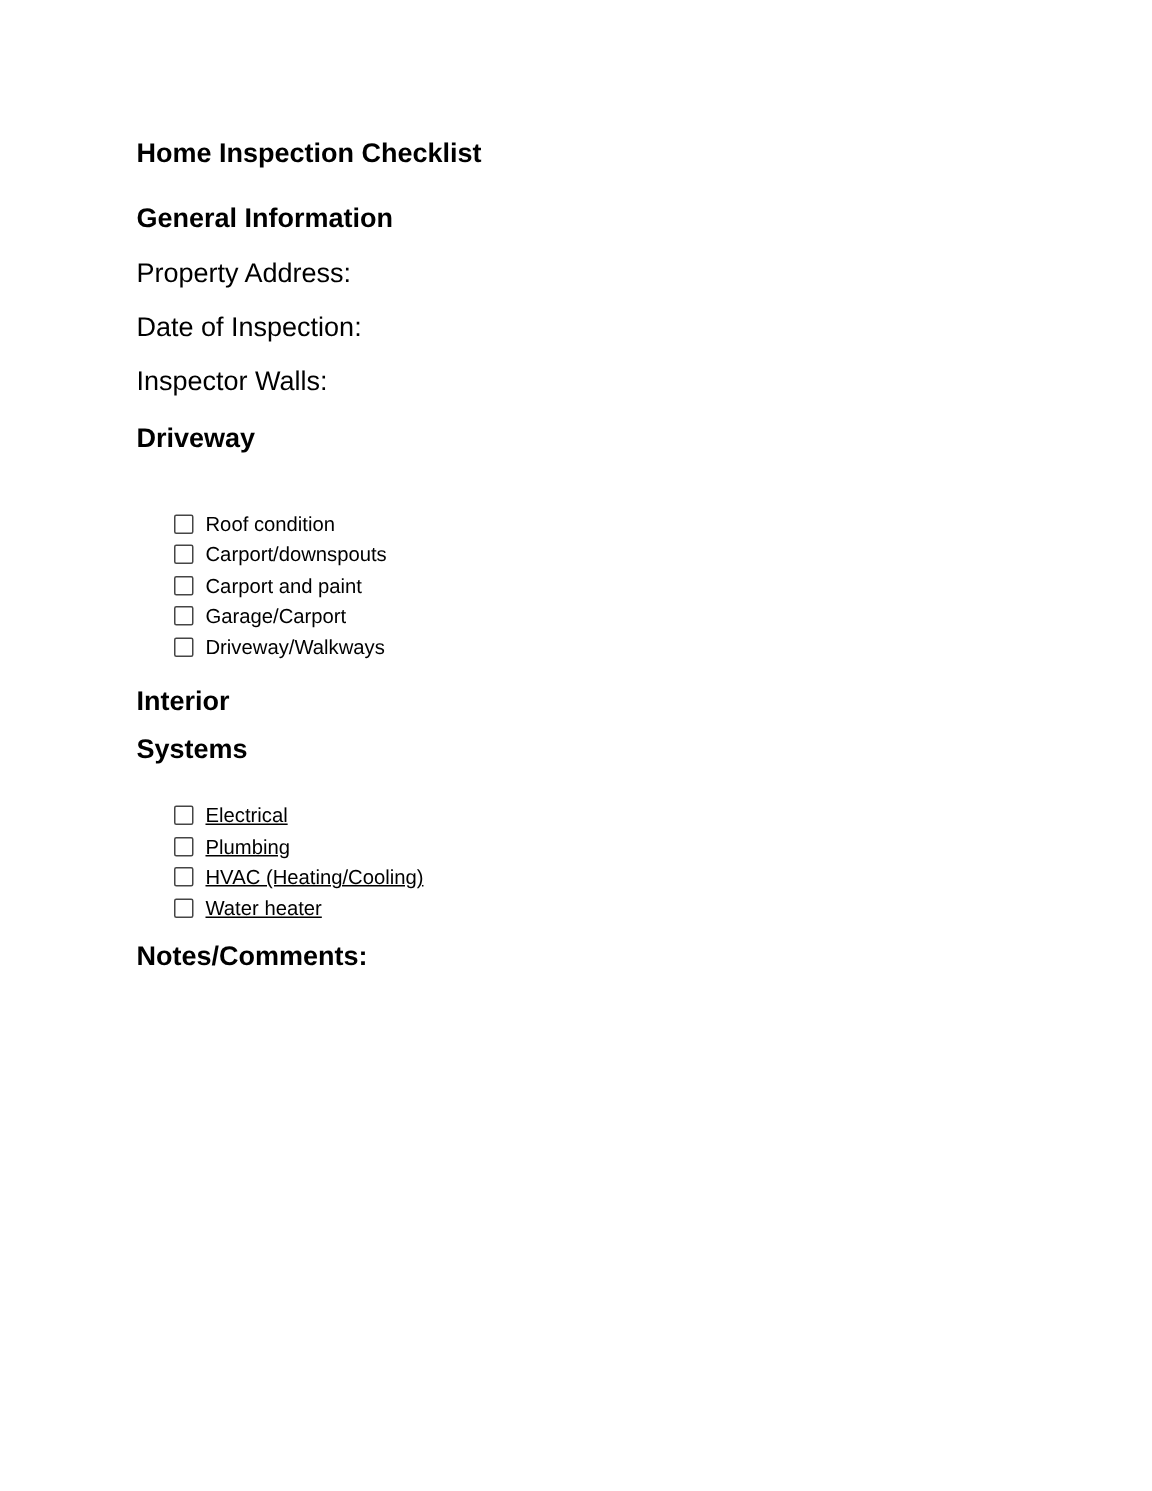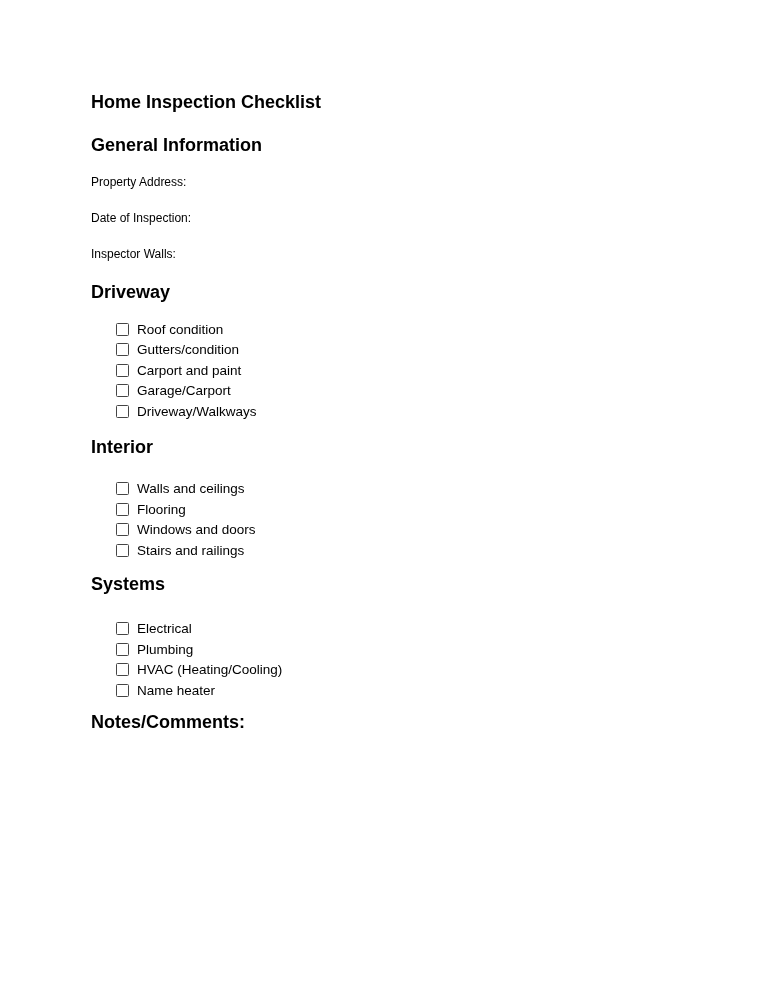--- a/index.html
+++ b/index.html
@@ -29,33 +29,33 @@
     line-height: 17px;
     font-weight: bold;
     margin: 0;
   }
   .heading-general  { margin-top: 0; }
   .heading-exterior { margin-top: 22px; }
   .heading-interior { margin-top: 17px; }
   .heading-systems  { margin-top: 15px; }
   .heading-notes    { margin-top: 13px; }
   .field {
-    font-size: 12px;
+    font-size: 18px;
     line-height: 15px;
     margin: 21px 0 0 0;
     font-weight: normal;
   }
   .checklist {
     margin: 0;
     padding: 0;
     list-style: none;
   }
-  .checklist-exterior { margin-top: 18px; }
+  .checklist-exterior { margin-top: 38px; }
   .checklist-interior { margin-top: 23px; }
-  .checklist-systems  { margin-top: 26px; }
+  .checklist-systems  { margin-top: 26px; text-decoration: underline; }
   .check-row {
     display: flex;
     align-items: center;
     height: 20.5px;
     font-size: 13.5px;
   }
   .checkbox {
     flex: 0 0 auto;
     width: 11px;
     height: 11px;
@@ -87,73 +87,55 @@
 
   <h2 class="section-heading heading-exterior">Driveway</h2>
 
   <ul class="checklist checklist-exterior">
     <li class="check-row">
       <span class="checkbox"></span>
       <span class="check-label">Roof condition</span>
     </li>
     <li class="check-row">
       <span class="checkbox"></span>
-      <span class="check-label">Gutters/condition</span>
+      <span class="check-label">Carport/downspouts</span>
     </li>
     <li class="check-row">
       <span class="checkbox"></span>
       <span class="check-label">Carport and paint</span>
     </li>
     <li class="check-row">
       <span class="checkbox"></span>
       <span class="check-label">Garage/Carport</span>
     </li>
     <li class="check-row">
       <span class="checkbox"></span>
       <span class="check-label">Driveway/Walkways</span>
     </li>
   </ul>
 
   <h2 class="section-heading heading-interior">Interior</h2>
 
-  <ul class="checklist checklist-interior">
-    <li class="check-row">
-      <span class="checkbox"></span>
-      <span class="check-label">Walls and ceilings</span>
-    </li>
-    <li class="check-row">
-      <span class="checkbox"></span>
-      <span class="check-label">Flooring</span>
-    </li>
-    <li class="check-row">
-      <span class="checkbox"></span>
-      <span class="check-label">Windows and doors</span>
-    </li>
-    <li class="check-row">
-      <span class="checkbox"></span>
-      <span class="check-label">Stairs and railings</span>
-    </li>
-  </ul>
 
   <h2 class="section-heading heading-systems">Systems</h2>
 
   <ul class="checklist checklist-systems">
     <li class="check-row">
       <span class="checkbox"></span>
       <span class="check-label">Electrical</span>
     </li>
     <li class="check-row">
       <span class="checkbox"></span>
       <span class="check-label">Plumbing</span>
     </li>
     <li class="check-row">
       <span class="checkbox"></span>
       <span class="check-label">HVAC (Heating/Cooling)</span>
     </li>
     <li class="check-row">
       <span class="checkbox"></span>
-      <span class="check-label">Name heater</span>
+      <span class="check-label">Water heater</span>
     </li>
   </ul>
 
   <h2 class="section-heading heading-notes">Notes/Comments:</h2>
 
 </div>
 
 </body></html>

